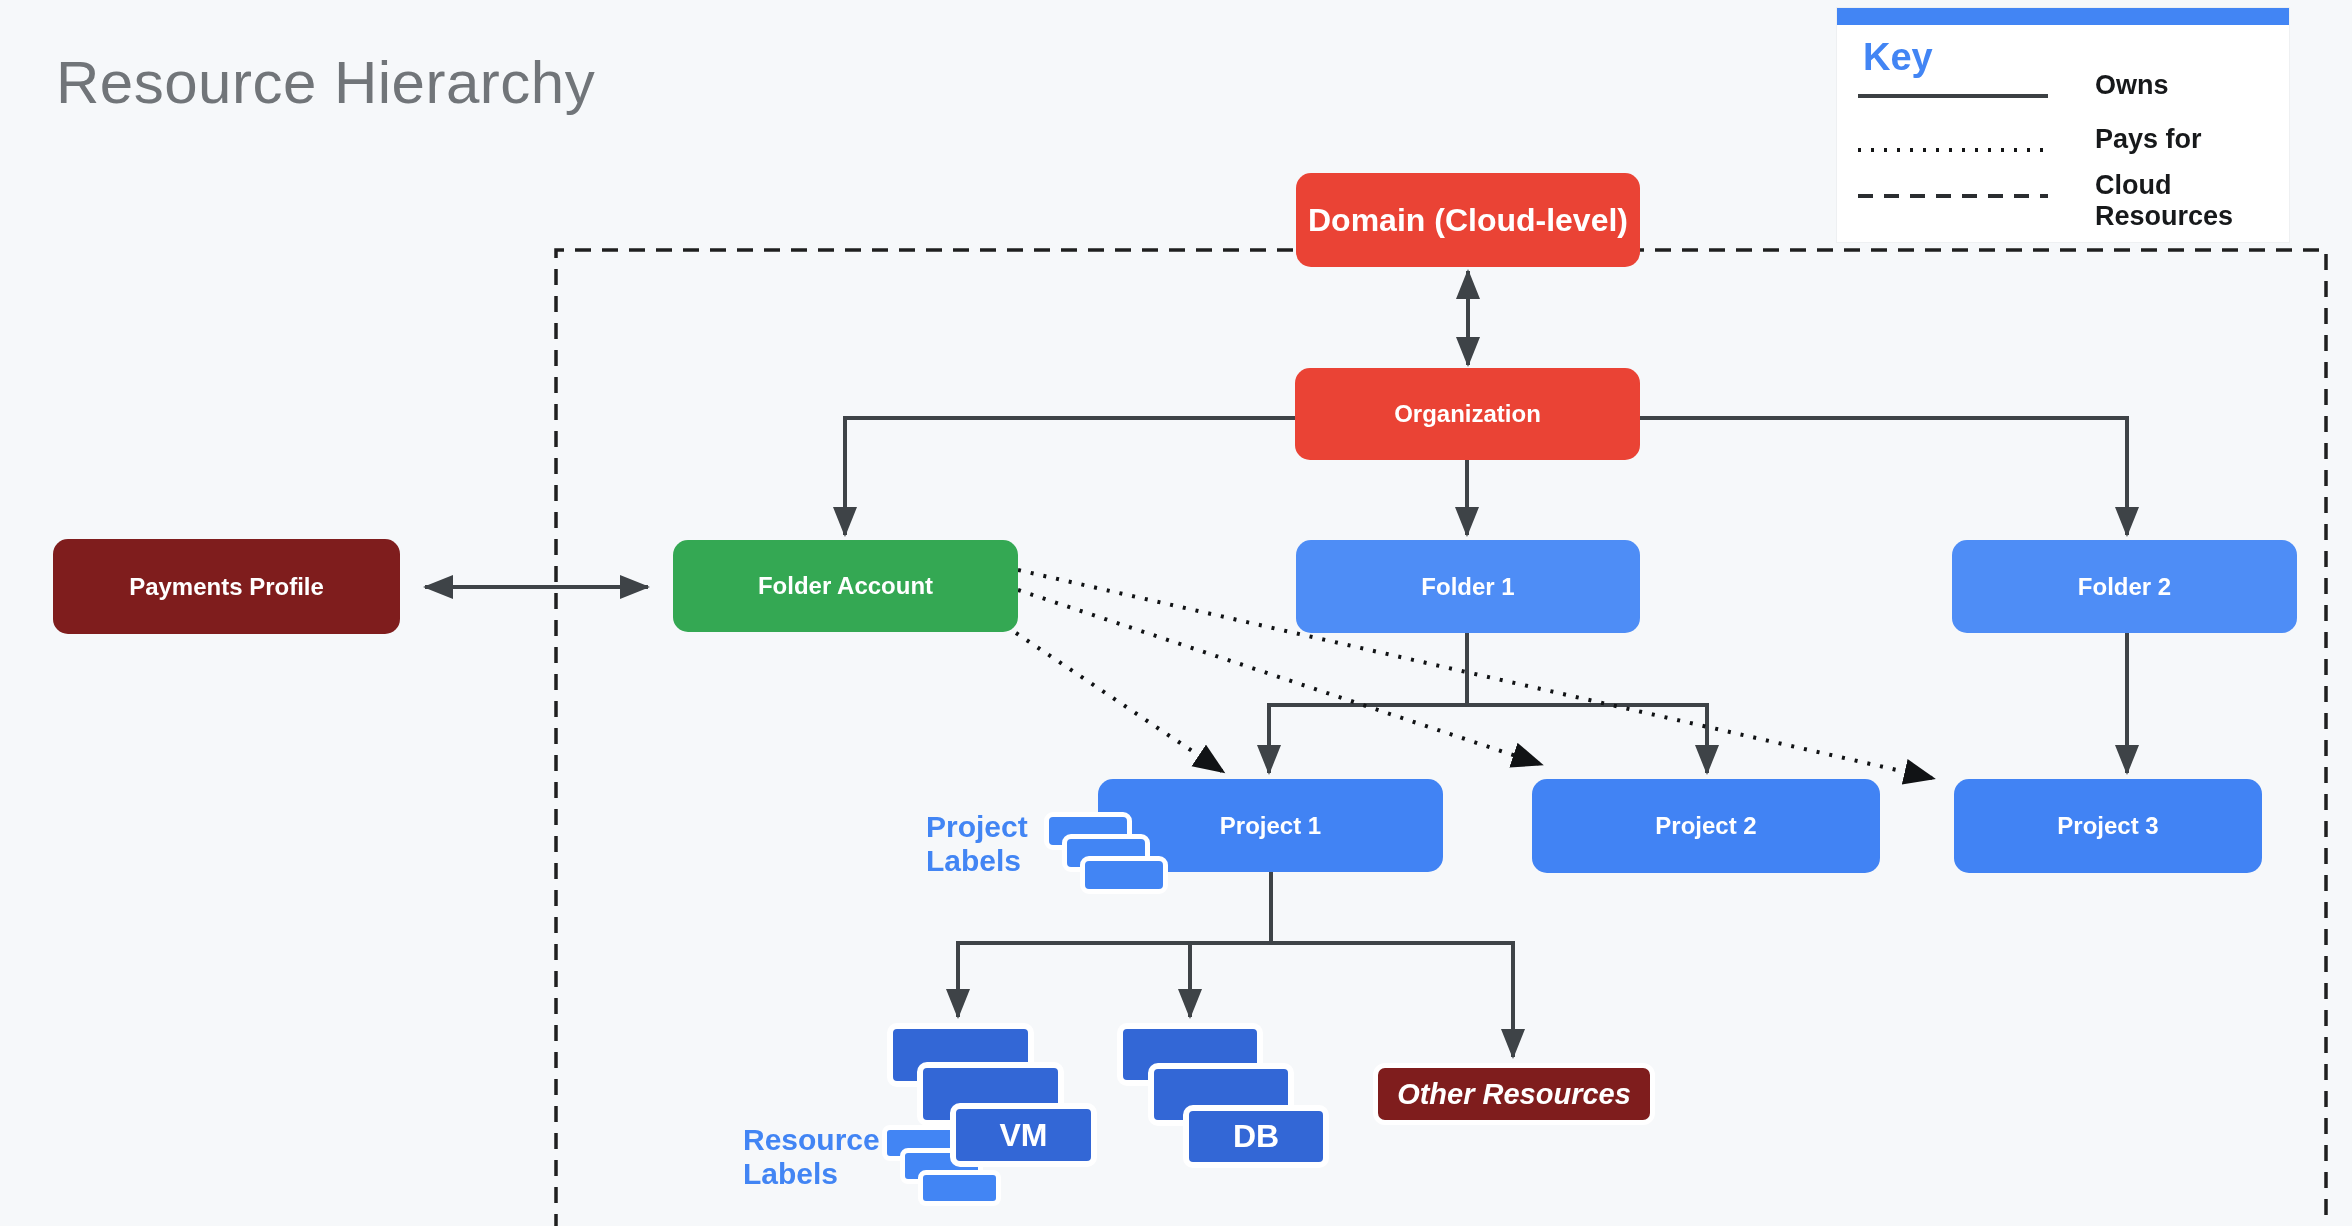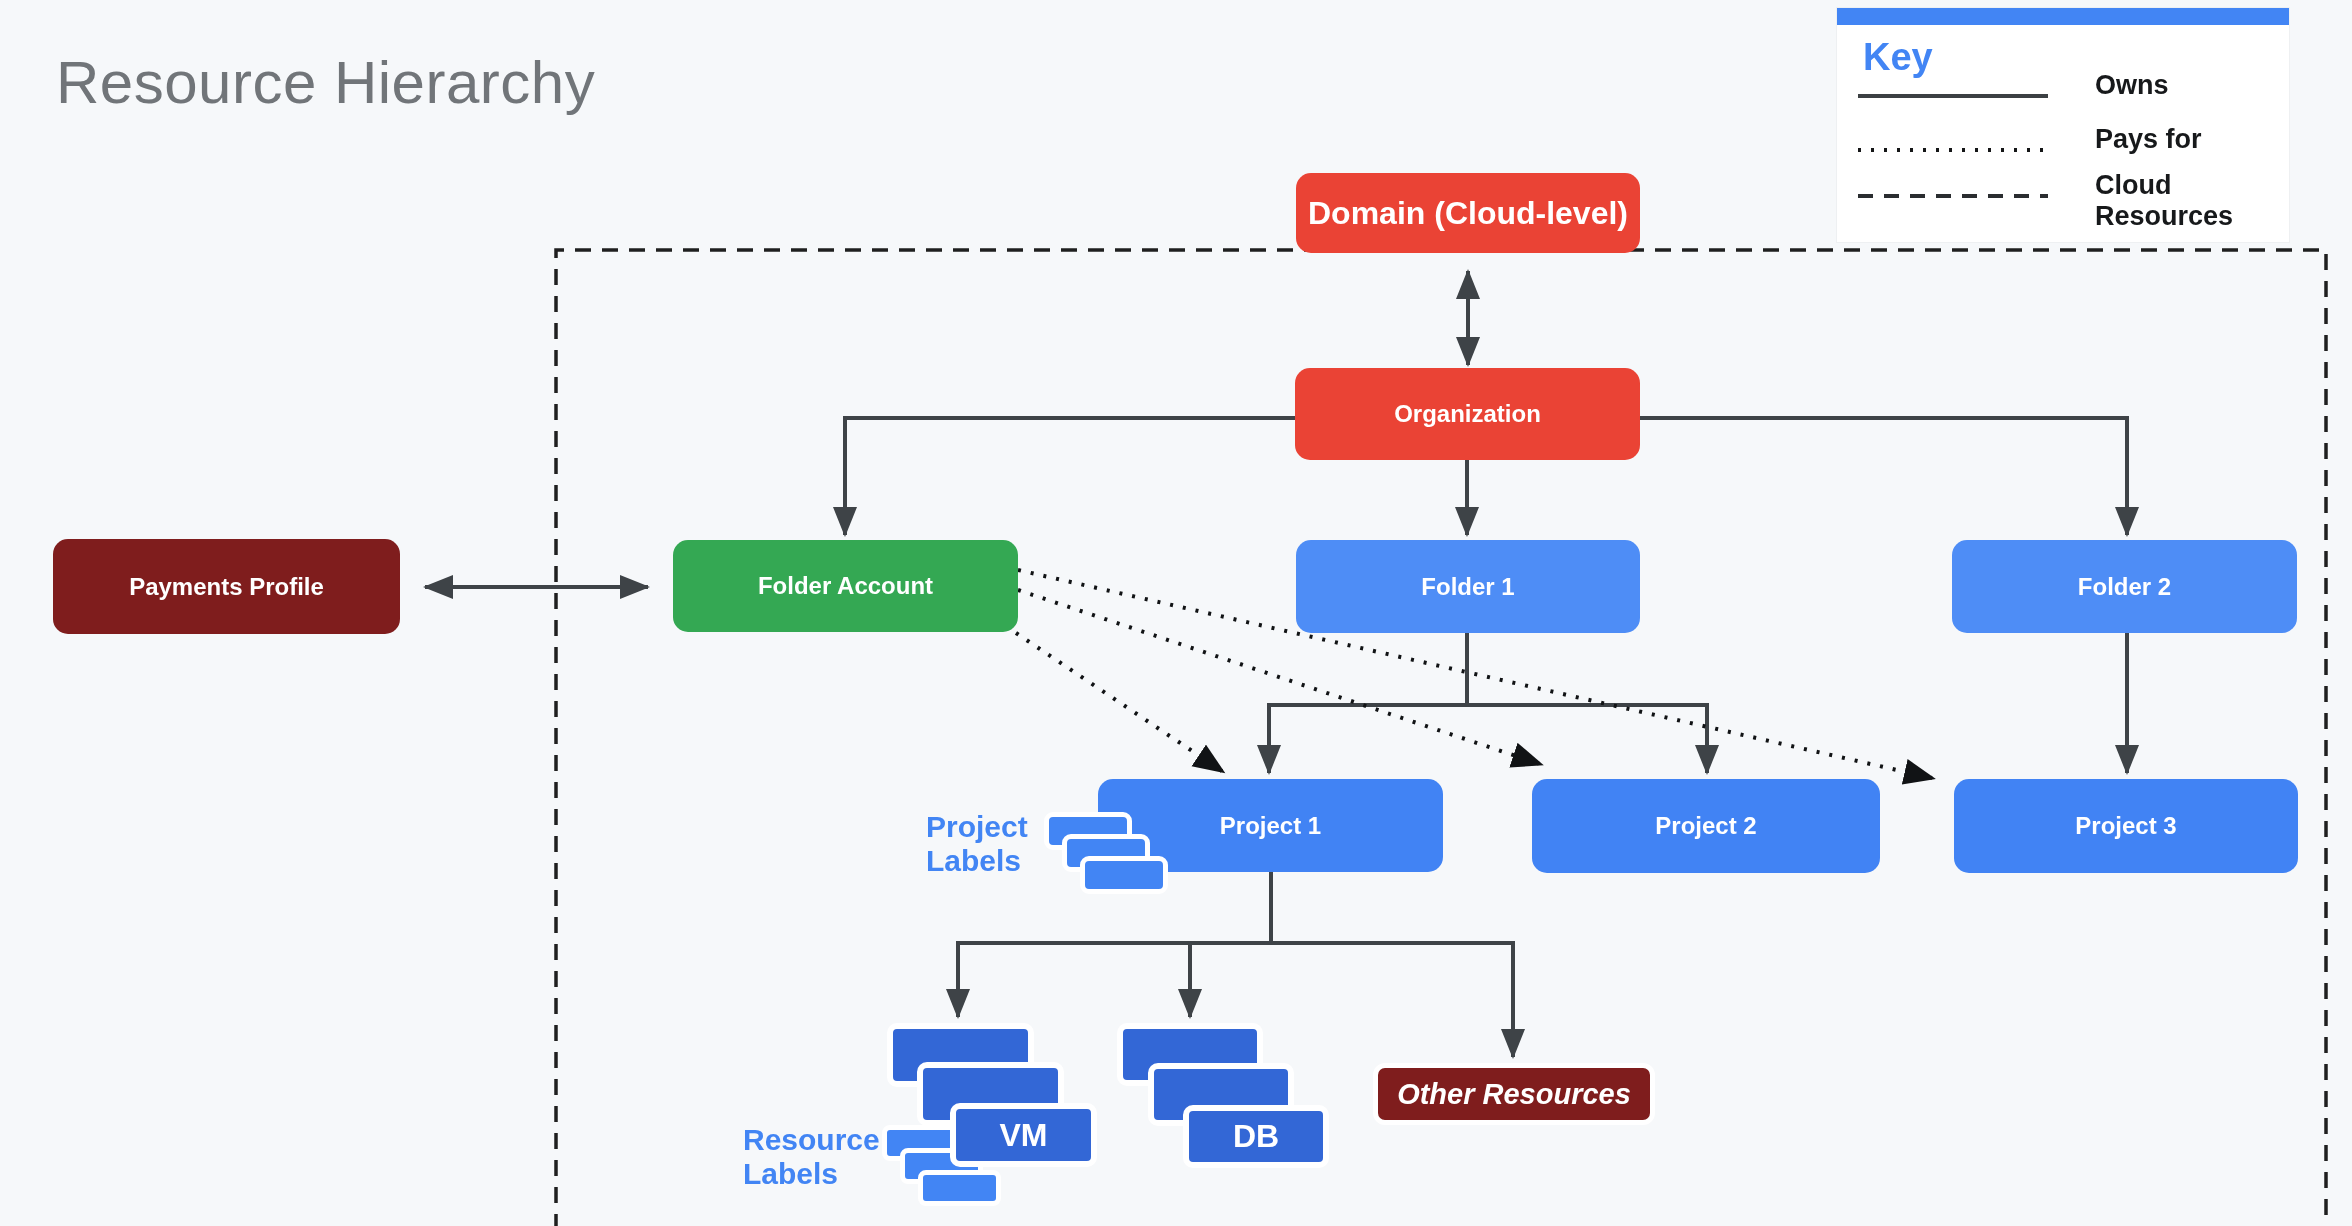--- a/index.html
+++ b/index.html
@@ -30,29 +30,29 @@
   .k-label-owns  { top:62px; }
   .k-label-pays  { top:116px; }
   .k-label-cloud { top:162px; }
 
   
   .node {
     position:absolute; display:flex; align-items:center; justify-content:center;
     color:#ffffff; font-weight:700; font-size:24px; border-radius:15px; z-index:3;
     text-align:center;
   }
-  .n-domain       { left:1296px; top:173px; width:344px; height:80px; font-size:32px; }
+  .n-domain       { left:1296px; top:173px; width:344px; height:94px; font-size:32px; }
   .n-organization { left:1295px; top:368px; width:345px; height:92px; }
   .n-payments     { left:53px;   top:539px; width:347px; height:95px; }
   .n-billing      { left:673px;  top:540px; width:345px; height:92px; }
   .n-folder1      { left:1296px; top:540px; width:344px; height:93px; }
   .n-folder2      { left:1952px; top:540px; width:345px; height:93px; }
   .n-project1     { left:1098px; top:779px; width:345px; height:93px; z-index:5; }
   .n-project2     { left:1532px; top:779px; width:348px; height:94px; }
-  .n-project3     { left:1954px; top:779px; width:344px; height:94px; }
+  .n-project3     { left:1954px; top:779px; width:308px; height:94px; }
   .n-other {
     left:1373px; top:1063px; width:282px; height:62px; font-size:29px;
     border:5px solid #ffffff; border-radius:12px; box-sizing:border-box; z-index:3;
   }
 
   
   .card {
     position:absolute; border:6px solid #ffffff; border-radius:10px; box-sizing:border-box;
     display:flex; align-items:center; justify-content:center;
     color:#ffffff; font-weight:700; font-size:32px;

